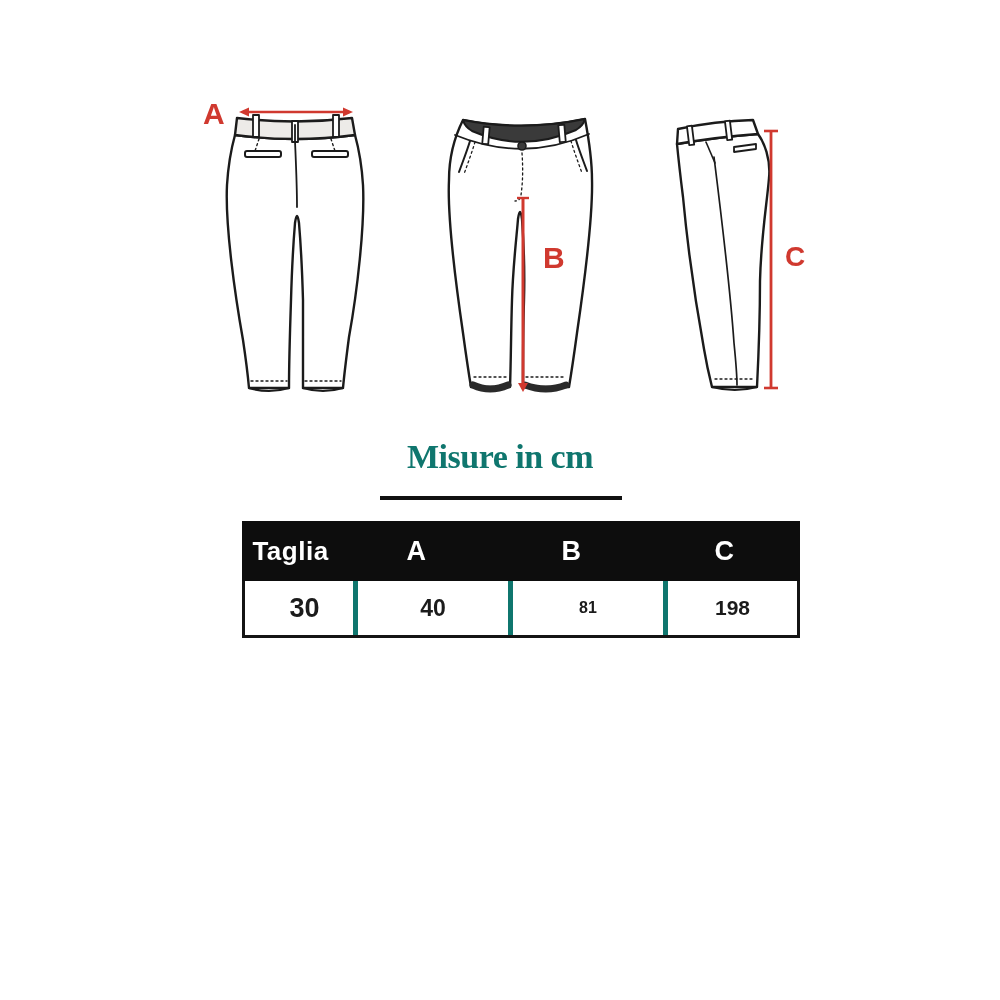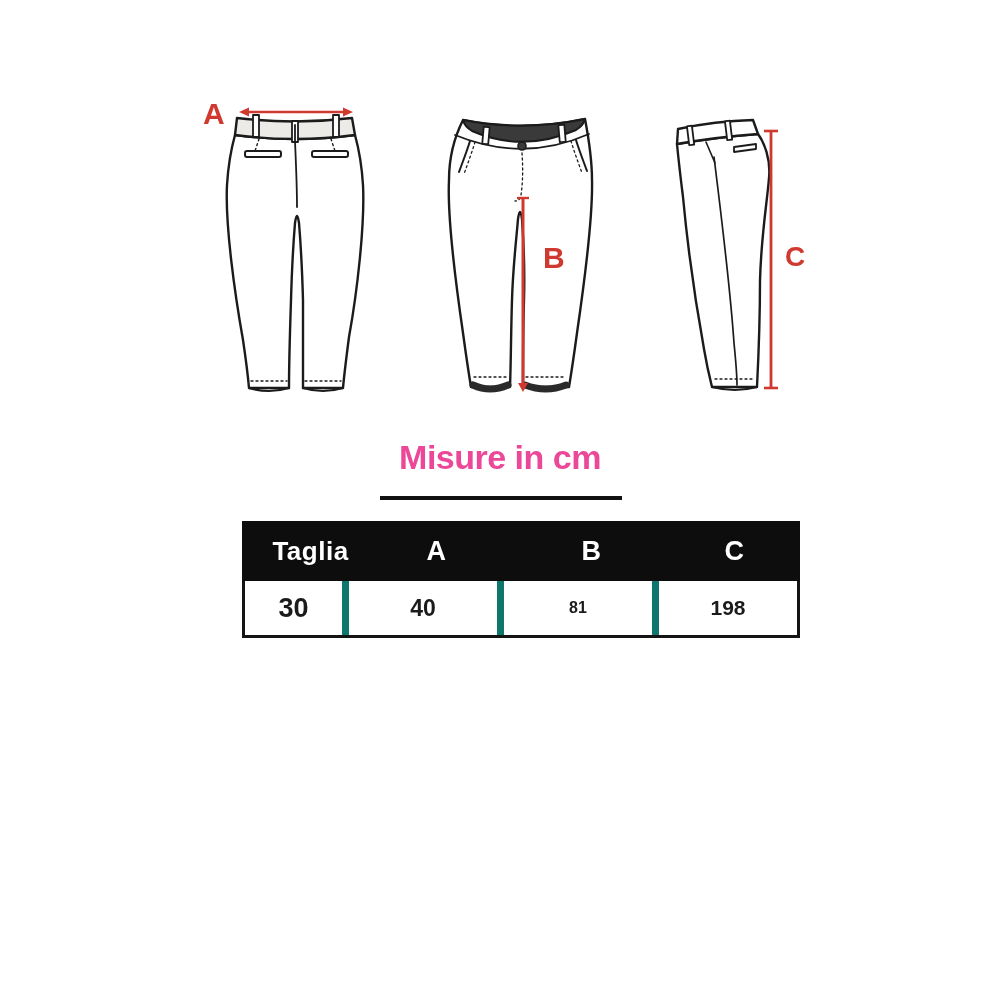--- a/index.html
+++ b/index.html
@@ -17,54 +17,54 @@
     line-height:1;
     letter-spacing:0;
     z-index:5;
   }
   
   .title-wrap{
     position:absolute;left:0;top:438px;width:1000px;
     text-align:center;z-index:3;
   }
   .title-text{
-    font-size:34px;font-weight:800;color:#ec4899;letter-spacing:-0.5px;
+    font-size:34px;font-weight:800;color:#0f766e;letter-spacing:-0.5px;font-family:Liberation Serif, serif;
   }
   .title-underline{
     position:absolute;left:380px;top:496px;width:242px;height:4px;
     background:#111111;z-index:3;
   }
   
   .size-table{
     position:absolute;left:242px;top:521px;width:558px;z-index:3;
     box-sizing:border-box;
   }
   .thead-row{
-    display:flex;height:60px;background:#0d0d0d;color:#ffffff;padding-left:20px;
+    display:flex;height:60px;background:#0d0d0d;color:#ffffff;
   }
   .thead-row .cell{
     display:flex;align-items:center;justify-content:center;
     font-weight:700;font-size:27px;letter-spacing:0.5px;
   }
   .tbody-row{
     display:flex;height:57px;background:#ffffff;color:#1b1b1b;
     border-left:3px solid #141414;border-right:3px solid #141414;border-bottom:3px solid #141414;
     box-sizing:border-box;
   }
   .tbody-row .cell{
     display:flex;align-items:center;justify-content:center;
     font-weight:700;box-sizing:border-box;
   }
-  .tbody-row .cell + .cell{border-left:7px solid #0f766e;}
+  .tbody-row .cell + .cell{border-left:5px solid #0f766e;}
   .col-size{width:97px;}
   .col-a{width:155px;}
   .col-b{width:155px;}
   .col-c{width:151px;flex:1;}
   .thead-row .col-size{font-size:26px;}
-  .tbody-row .col-size{font-size:27px;}
+  .tbody-row .col-size{font-size:27px;margin-left:11px;}
   .tbody-row .col-a{font-size:23px;}
   .tbody-row .col-b{font-size:16px;}
   .tbody-row .col-c{font-size:21px;}
   svg{display:block;}
 </style>
 </head>
 <body>
 
 <svg class="abs" style="left:195px;top:85px;" width="190" height="330" viewBox="0 0 190 330">
 

